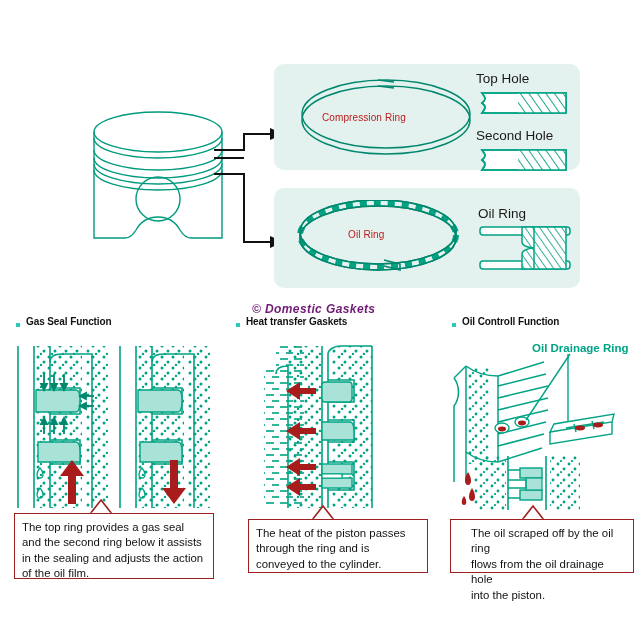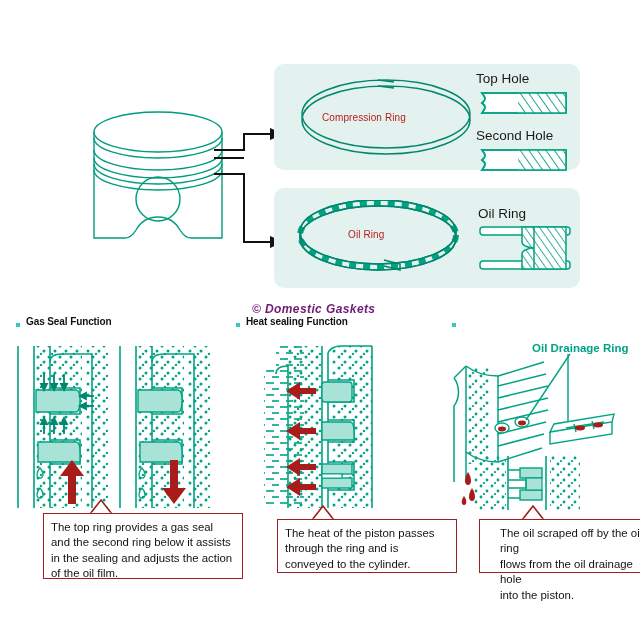--- a/index.html
+++ b/index.html
@@ -68,21 +68,20 @@
   .caption{
     position:absolute;
     border:1.6px solid #9e1f1f;
     background:#ffffff;
     box-sizing:border-box;
     font-size:11.4px;
     line-height:15.4px;
     color:#121212;
     padding:6px 7px 5px 7px;
     white-space:pre-line;
-    margin-left:29px;
   }
   #caption-gas{left:14px;top:513px;width:200px;height:66px;}
   #caption-heat{left:248px;top:519px;width:180px;height:54px;}
   #caption-oil{left:450px;top:519px;width:184px;height:54px;padding-left:20px;}
 
   .caption-tail{position:absolute;}
 
   
   #oil-drainage-label{
     position:absolute;
@@ -208,23 +207,24 @@
              C52 24 44 22 44 18 Z" fill="url(#hatchB)" stroke="#00a383" stroke-width="1.5"></path>
     <path d="M56 3 L56 45" stroke="#00a383" stroke-width="1.5" fill="none"></path>
   </svg>
 
   <div id="watermark">© Domestic Gaskets</div>
 
   <div class="sec-bullet" style="left:16px;top:323px;"></div>
   <div class="sec-head" style="left:26px;top:316px;">Gas Seal Function</div>
 
   <div class="sec-bullet" style="left:236px;top:323px;"></div>
-  <div class="sec-head" style="left:246px;top:316px;">Heat sealing Function</div>
+  <div class="sec-head" style="left:246px;top:316px;">Heat transfer Gaskets</div>
 
   <div class="sec-bullet" style="left:452px;top:323px;"></div>
+  <div class="sec-head" style="left:462px;top:316px;">Oil Controll Function</div>
 
   <svg class="abs" style="left:14px;top:344px;" width="196" height="166" viewBox="0 0 196 166">
     <defs>
       <pattern id="dotsA" width="11" height="11" patternUnits="userSpaceOnUse">
         <circle cx="2" cy="2" r="1.5" fill="#00a383"></circle>
         <circle cx="8" cy="7" r="1.5" fill="#00a383"></circle>
         <circle cx="5" cy="10" r="1.2" fill="#00a383"></circle>
       </pattern>
     </defs>
 

